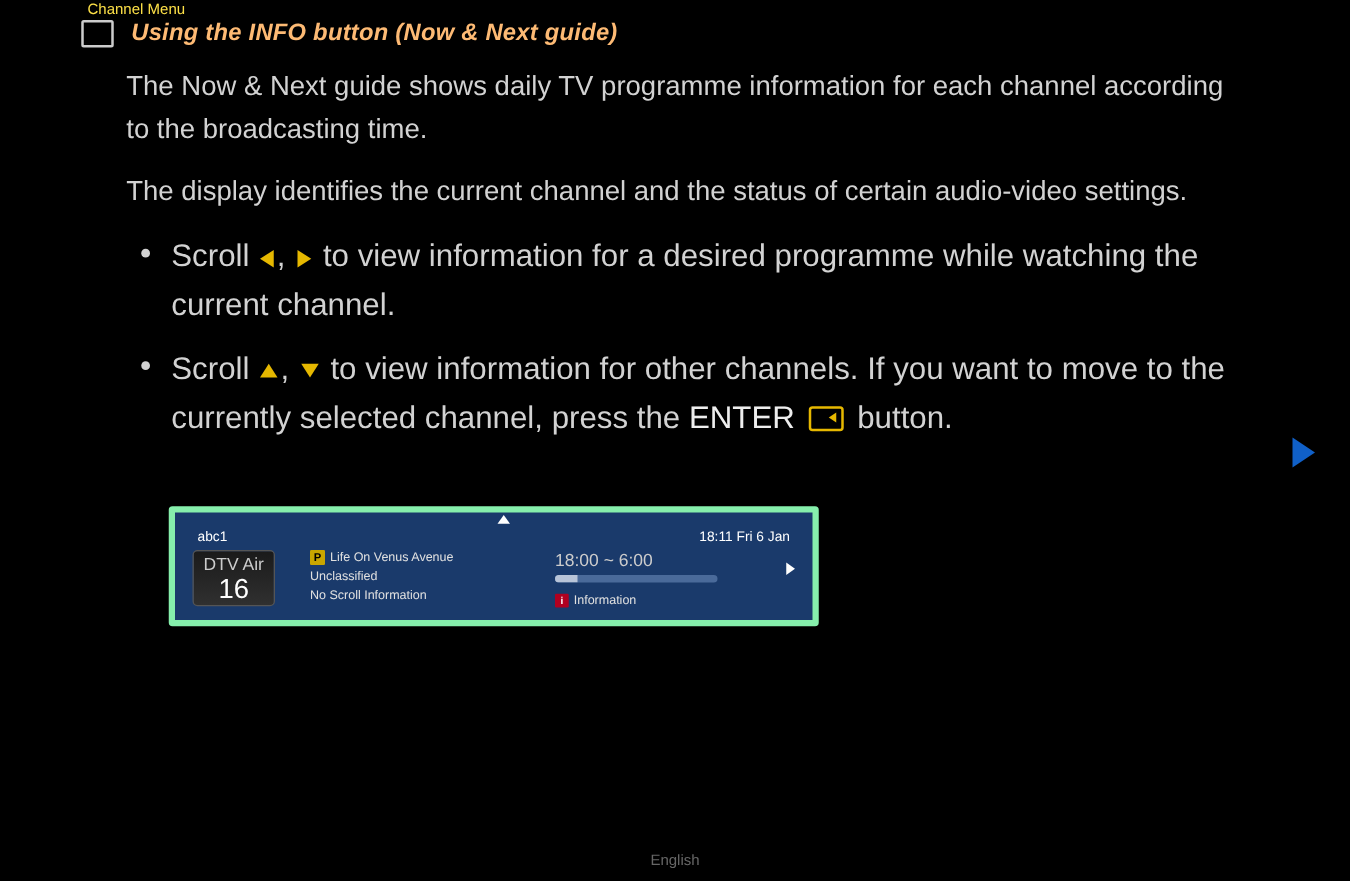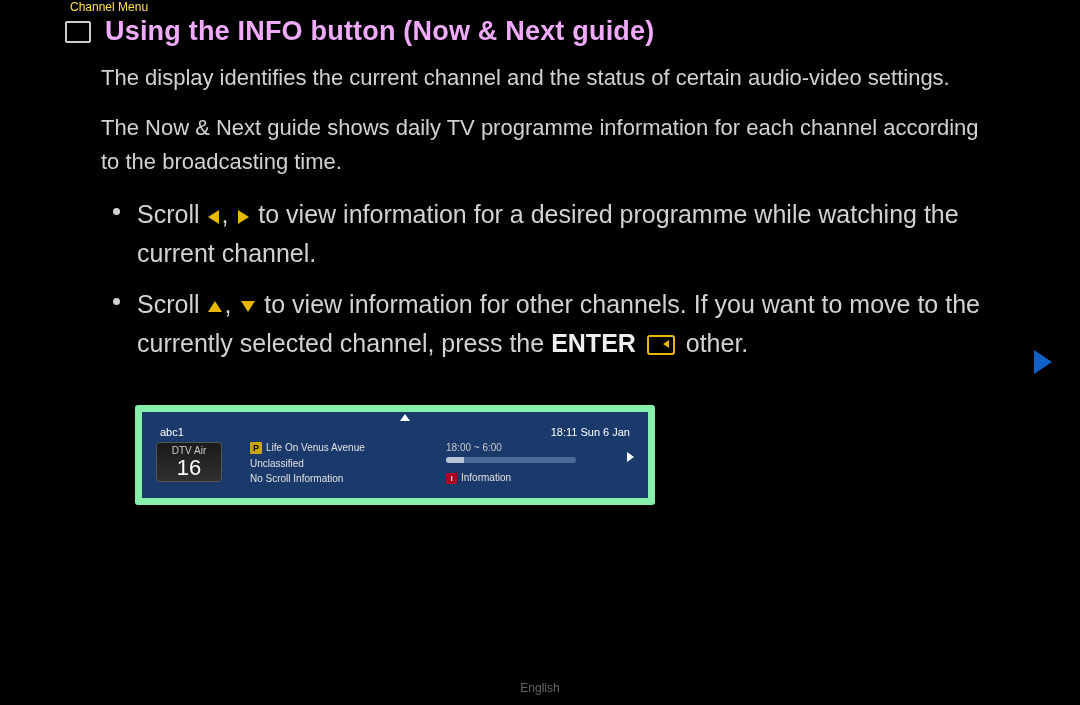--- a/index.html
+++ b/index.html
@@ -34,24 +34,25 @@
   }
   .book-icon {
     width: 22px;
     height: 18px;
     border: 2px solid #ccc;
     border-radius: 2px;
     background: transparent;
     position: relative;
   }
   .title-text {
-    font-size: 27px;
+    font-size: 19px;
     font-weight: 600;
-    color: #f0abfc;
+    color: #fdba74;
     letter-spacing: 0.2px;
+    font-style: italic;
   }
   .para {
     font-size: 22px;
     line-height: 1.55;
     color: #d2d2d2;
     margin: 0 0 16px 36px;
     font-weight: 300;
   }
   ul.bullets {
     margin: 0 0 0 36px;
@@ -82,21 +83,21 @@
     width: 0;
     height: 0;
     vertical-align: middle;
     margin: 0 2px;
   }
   .arrow.left  { border-top: 7px solid transparent; border-bottom: 7px solid transparent; border-right: 11px solid #e6b800; }
   .arrow.right { border-top: 7px solid transparent; border-bottom: 7px solid transparent; border-left: 11px solid #e6b800; }
   .arrow.up    { border-left: 7px solid transparent; border-right: 7px solid transparent; border-bottom: 11px solid #e6b800; }
   .arrow.down  { border-left: 7px solid transparent; border-right: 7px solid transparent; border-top: 11px solid #e6b800; }
   .comma { margin: 0 1px 0 0; }
-  .enter-word { font-weight: 700; color: #eee; }
+  .enter-word { font-weight: 400; color: #eee; }
   .enter-icon {
     display: inline-block;
     width: 24px;
     height: 16px;
     border: 2px solid #e6b800;
     border-radius: 3px;
     position: relative;
     vertical-align: middle;
     margin: 0 4px;
   }
@@ -113,21 +114,21 @@
 
   
   .info-panel-wrap {
     position: absolute;
     top: 405px;
     left: 135px;
     width: 520px;
   }
   .info-panel {
     background: #1a3a6b;
-    border: 7px solid #86efac;
+    border: 5px solid #86efac;
     border-radius: 3px;
     padding: 14px 14px 10px 14px;
     position: relative;
     font-size: 11px;
     color: #fff;
   }
   .tiny-arrow {
     position: absolute;
     width: 0; height: 0;
   }
@@ -146,21 +147,21 @@
     align-items: flex-start;
   }
   .ch-box {
     background: linear-gradient(#1a1a1a,#303030);
     border: 1px solid #555;
     border-radius: 4px;
     width: 64px;
     text-align: center;
     padding: 2px 0 1px 0;
   }
-  .ch-box .src { font-size: 10px; color:#ccc;text-align:center; }
+  .ch-box .src { font-size: 14px; color:#ccc;text-align:center; }
   .ch-box .num { font-size: 22px; font-weight: 400; color:#fff; line-height:1.1; }
   .prog-col { flex: 0 0 180px; margin-left: 12px; }
   .prog-col .row { margin-bottom: 4px; font-size:10px; color:#e0e0e0; }
   .p-badge {
     display:inline-block;
     background:#c9a600;
     color:#000;
     font-weight:bold;
     font-size:9px;
     width:12px; height:12px;
@@ -176,21 +177,21 @@
     background: #4a6a9a;
     border-radius: 3px;
     overflow: hidden;
     margin: 4px 0 8px 0;
   }
   .prog-bar .fill {
     width: 14%;
     height: 100%;
     background: #b8c4d8;
   }
-  .time-range { font-size: 10px; color:#ccc; margin-bottom:2px; }
+  .time-range { font-size: 14px; color:#ccc; margin-bottom:2px; }
   .info-badge {
     display:inline-block;
     background:#b00020;
     color:#fff;
     font-weight:bold;
     font-size:8px;
     width:11px; height:11px;
     line-height:11px;
     text-align:center;
     margin-right:4px;
@@ -223,45 +224,45 @@
 
 <div class="breadcrumb">Channel Menu</div>
 
 <div class="content">
 
   <div class="title-row">
     <span class="book-icon"></span>
     <span class="title-text">Using the INFO button (Now &amp; Next guide)</span>
   </div>
 
+  <p class="para">The Now &amp; Next guide shows daily TV programme information for each channel according to the broadcasting time.</p>
   <p class="para">The display identifies the current channel and the status of certain audio-video settings.</p>
-  <p class="para">The Now &amp; Next guide shows daily TV programme information for each channel according to the broadcasting time.</p>
 
   <ul class="bullets">
     <li>
       <span>Scroll </span><span class="arrow left"></span><span class="comma">,</span>
       <span class="arrow right"></span><span> to view information for a desired programme while watching the current channel.</span>
     </li>
     <li>
       <span>Scroll </span><span class="arrow up"></span><span class="comma">,</span>
       <span class="arrow down"></span><span> to view information for other channels. If you want to move to the currently selected channel, press the </span>
       <span class="enter-word">ENTER</span>
-      <span class="enter-icon"></span><span> other.</span>
+      <span class="enter-icon"></span><span> button.</span>
     </li>
   </ul>
 </div>
 
 <div class="info-panel-wrap">
   <div class="info-panel">
     <span class="tiny-arrow up"></span>
     <span class="tiny-arrow right"></span>
 
     <div class="info-top">
       <span>abc1</span>
-      <span>18:11 Sun 6 Jan</span>
+      <span>18:11 Fri 6 Jan</span>
     </div>
 
     <div class="info-body">
       <div class="ch-box">
         <div class="src">DTV Air</div>
         <div class="num">16</div>
       </div>
 
       <div class="prog-col">
         <div class="row">

